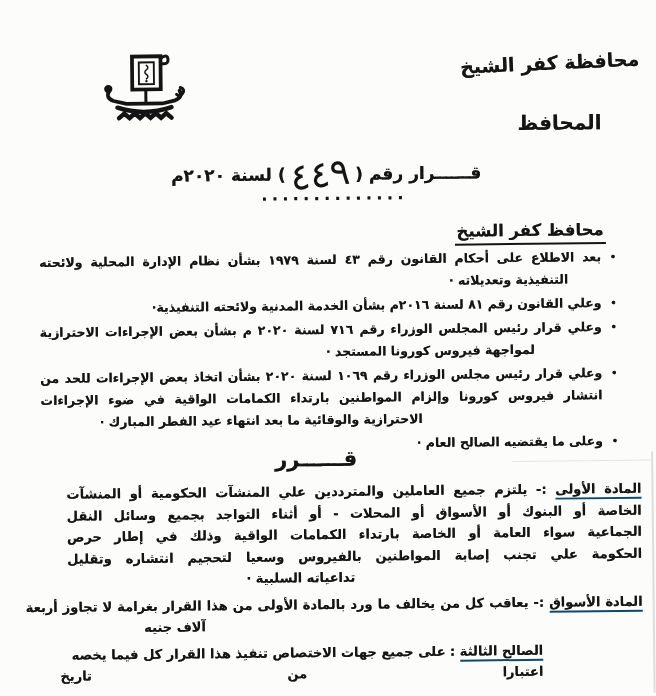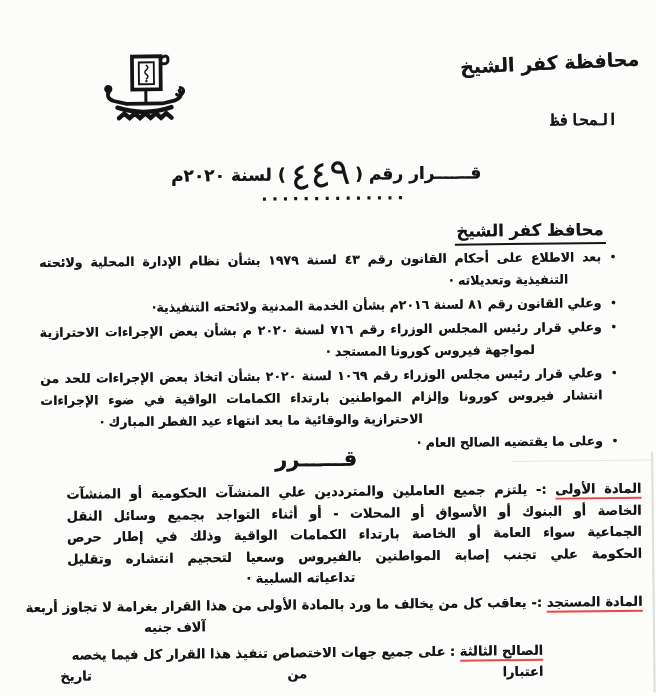--- a/index.html
+++ b/index.html
@@ -8,21 +8,21 @@
     background:#fcfcfb; color:#151515;
     font-family:"DejaVu Sans", sans-serif; direction:rtl;
   }
   .tilt { position:absolute; inset:0; transform:rotate(-0.6deg); transform-origin:50% 50%; }
   .txt { text-shadow:0 0 0.5px rgba(20,20,20,0.65); }
 
   .emblem { position:absolute; left:102px; top:48px; width:90px; height:76px; }
 
   .gov-name { position:absolute; top:54px; right:14px; font-size:19px; font-weight:bold;
               transform:rotate(-2deg); letter-spacing:0.5px; }
-  .governor { position:absolute; top:113px; right:36px; font-size:16px; font-weight:bold;font-family:Liberation Mono, monospace; }
+  .governor { position:absolute; top:113px; right:52px; font-size:20px; font-weight:bold; }
 
   .decree-line { position:absolute; top:152px; right:110px; left:110px; text-align:center;
                  font-size:17px; font-weight:bold; white-space:nowrap; line-height:44px; }
   .hand { display:inline-block; font-size:37px; font-weight:normal; letter-spacing:7px;
           transform:rotate(-6deg); vertical-align:-7px; margin:0 5px; line-height:1;
           text-shadow:none; }
   .dots { position:absolute; top:184px; left:256px; width:160px; text-align:center;
           font-size:17px; font-weight:bold; letter-spacing:4px; }
 
   .sec-head { position:absolute; top:223px; right:49px; font-size:16.5px; font-weight:bold;
@@ -34,21 +34,21 @@
   .bt { flex:1; min-width:0; }
   .ln  { font-size:12.5px; font-weight:bold; line-height:22px; text-align:right; }
   .just { text-align:justify; text-align-last:justify; }
 
   .qarrar { position:absolute; top:447px; left:248px; width:134px; text-align:center;
             font-size:21px; font-weight:bold; }
 
   .articles { position:absolute; top:481px; right:16px; left:23px; }
   .art { margin-bottom:5px; }
   .aln { font-size:13px; font-weight:bold; line-height:21.5px; text-align:right; }
-  .ttl { border-bottom:2px solid #ef4444; padding-bottom:1px; }
+  .ttl { border-bottom:2px solid #0c4a6e; padding-bottom:1px; }
   .ml42 { margin-left:42px; }
   .ml34 { margin-left:34px; }
   .mr33  { margin-right:33px;  text-align:right; }
   .mr67  { margin-right:67px;  text-align:right; }
   .mr100 { margin-right:100px; }
   .mr180 { margin-right:180px; text-align:right; }
   .mr287 { margin-right:287px; text-align:right; }
   .mr437 { margin-right:437px; text-align:right; }
   .mr530 { margin-right:530px; text-align:right; }
 
@@ -136,21 +136,21 @@
 
     <div class="articles txt">
       <div class="art">
         <div class="aln just ml42"><span class="ttl">المادة الأولى</span> <span>:-</span> <span>يلتزم جميع العاملين والمترددين علي المنشآت الحكومية أو المنشآت</span></div>
         <div class="aln just ml42">الخاصة أو البنوك أو الأسواق أو المحلات - أو أثناء التواجد بجميع وسائل النقل</div>
         <div class="aln just ml42">الجماعية سواء العامة أو الخاصة بارتداء الكمامات الواقية وذلك في إطار حرص</div>
         <div class="aln just ml42">الحكومة علي تجنب إصابة المواطنين بالفيروس وسعيا لتحجيم انتشاره وتقليل</div>
         <div class="aln mr287">تداعياته السلبية ·</div>
       </div>
       <div class="art">
-        <div class="aln just"><span class="ttl">المادة المستجد</span> <span>:-</span> <span>يعاقب كل من يخالف ما ورد بالمادة الأولى من هذا القرار بغرامة لا تجاوز أربعة</span></div>
+        <div class="aln just"><span class="ttl">المادة الأسواق</span> <span>:-</span> <span>يعاقب كل من يخالف ما ورد بالمادة الأولى من هذا القرار بغرامة لا تجاوز أربعة</span></div>
         <div class="aln mr437">آلاف جنيه</div>
       </div>
       <div class="art">
         <div class="aln just ml34 mr100"><span class="ttl">الصالح الثالثة</span> <span>:</span> <span>على جميع جهات الاختصاص تنفيذ هذا القرار كل فيما يخصه  اعتبارا من تاريخ</span></div>
         <div class="aln mr530">صدوره ·</div>
       </div>
     </div>
 
     <div class="edge-v"></div>
     <div class="edge-h"></div>

